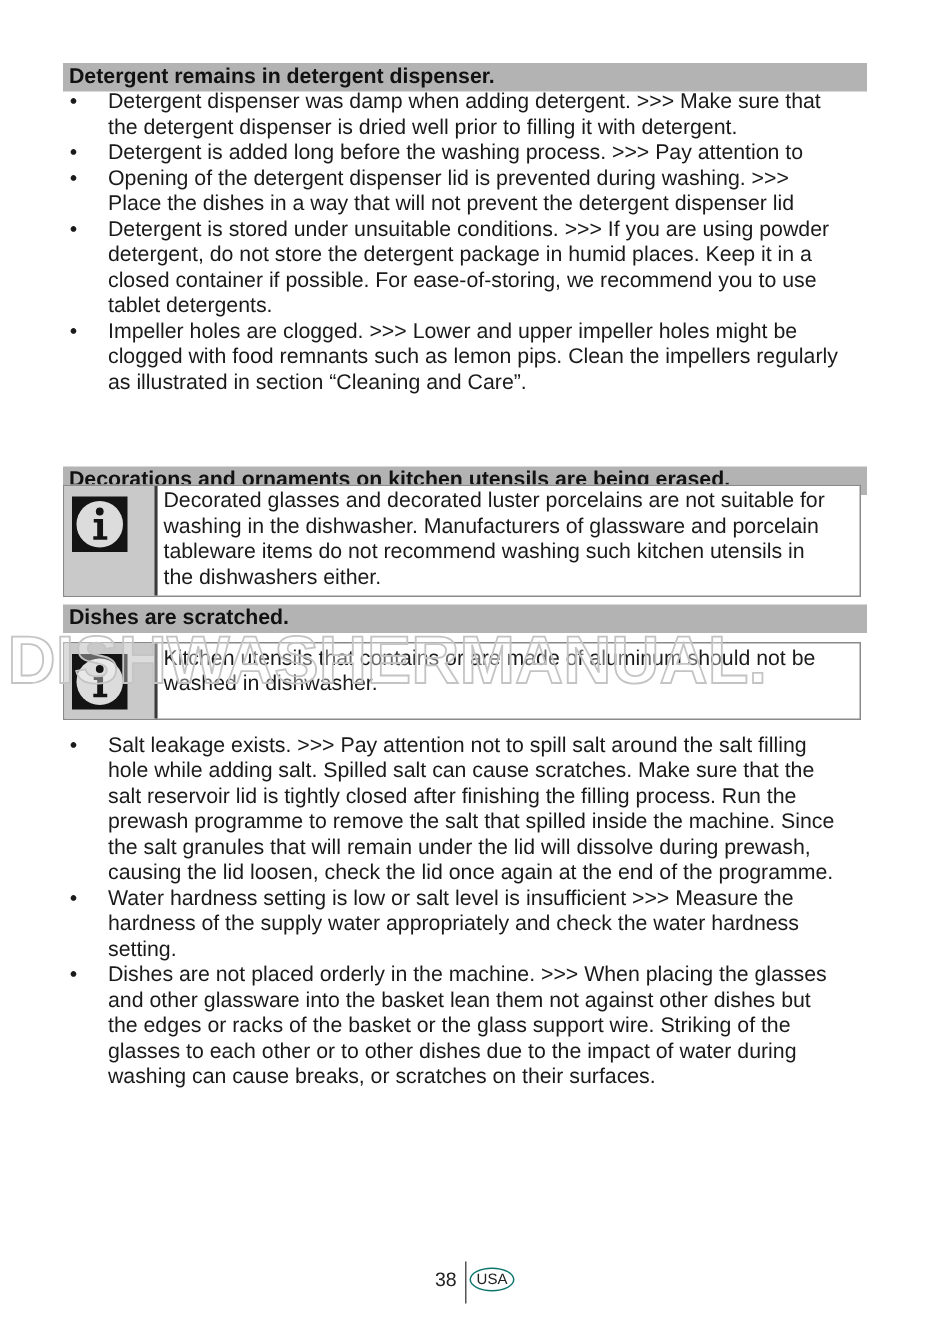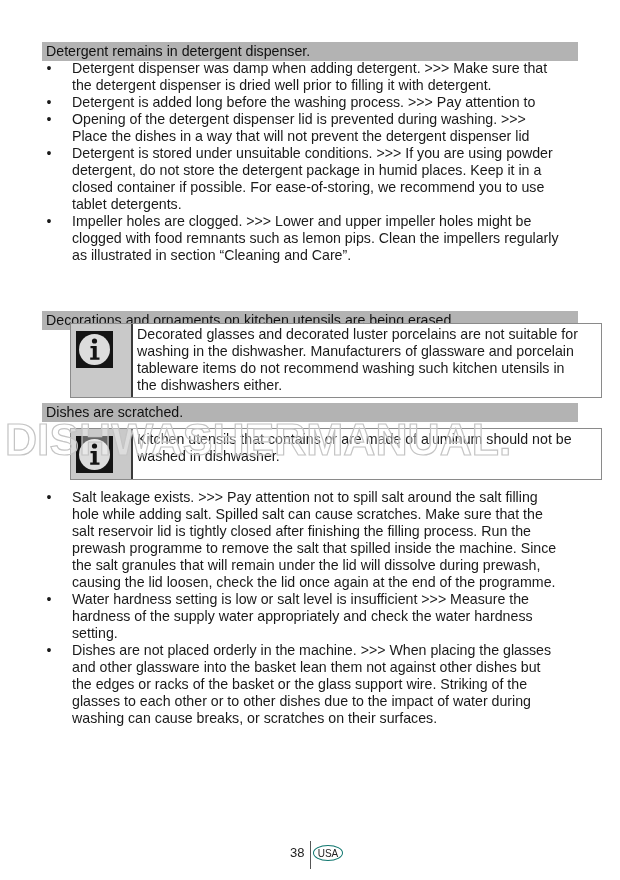--- a/index.html
+++ b/index.html
@@ -6,37 +6,37 @@
   body {
     width: 620px; height: 880px; background: #ffffff;
     position: relative; overflow: hidden;
     font-family: "Liberation Sans", sans-serif;
     color: #1a1a1a;
   }
   .page { position: absolute; left: 0; top: 0; width: 620px; height: 880px; }
   .section-header {
     position: absolute; left: 42px; width: 536px; height: 19px;
     background: #b3b3b3;
-    font-weight: normal; font-size: 14.2px; line-height: 19px;
+    font-weight: bold; font-size: 14.2px; line-height: 19px;
     padding-left: 4px; box-sizing: border-box; color: #111;
     white-space: nowrap;
   }
   .bullets {
     position: absolute; left: 42px; width: 540px;
     margin: 0; padding: 0; list-style: none;
     font-size: 14.2px; line-height: 17px;
   }
   .bullets li { position: relative; padding-left: 30px; }
   .bullets li .dot {
     position: absolute; left: 2px; top: 0; width: 10px; text-align: center;
   }
   .info-box {
     position: absolute; left: 42px; width: 532px;
     border: 1px solid #8a8a8a; box-sizing: border-box;
-    display: flex; background: #fff; margin-left: 28px;
+    display: flex; background: #fff;
   }
   .info-icon-cell {
     width: 60px; background: #c9c9c9;
     border-right: 2px solid #3a3a3a; flex: none;
     position: relative;
   }
   .info-icon {
     position: absolute; left: 5px; top: 7px; width: 37px; height: 37px;
     background: #141414;
   }

